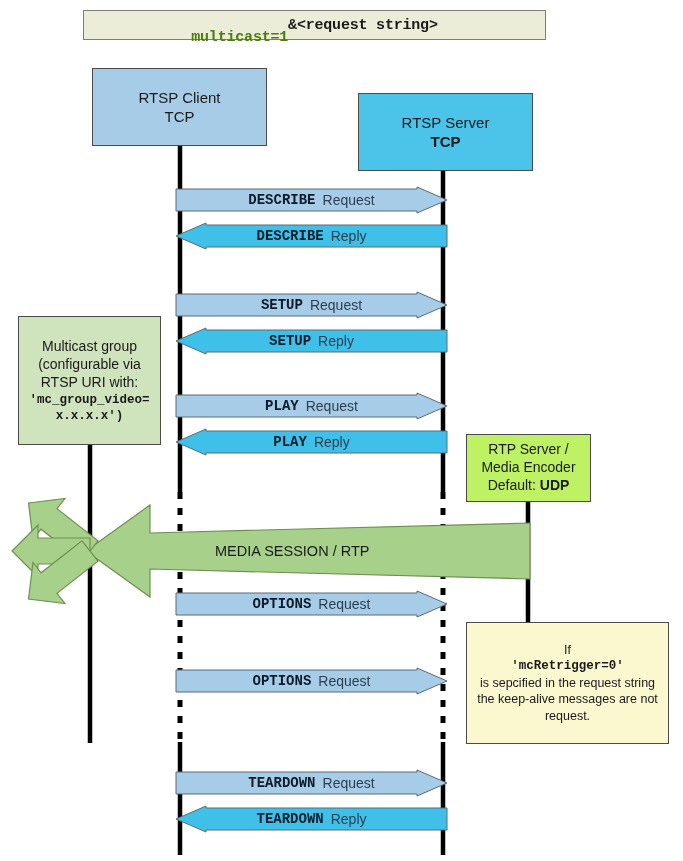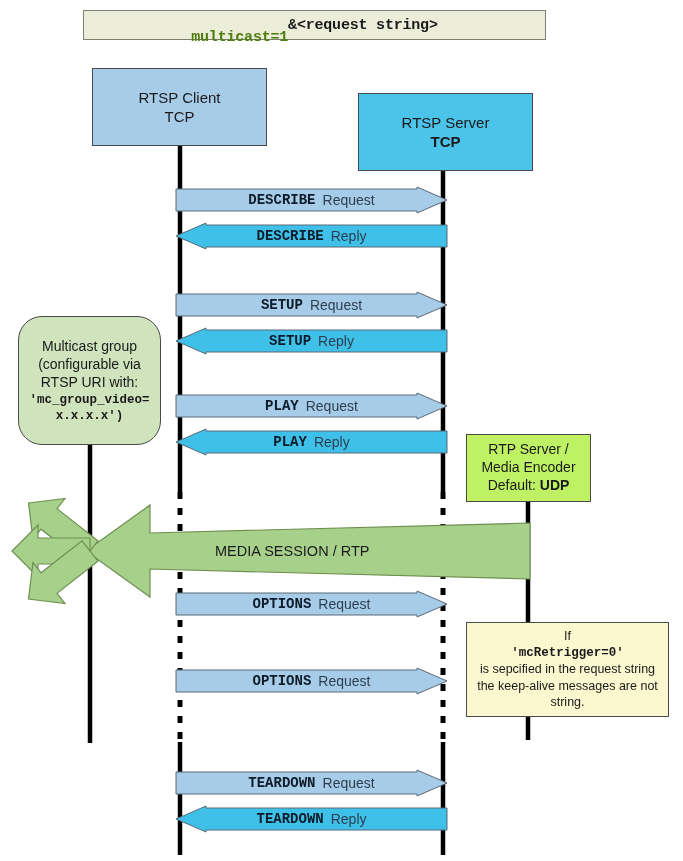--- a/index.html
+++ b/index.html
@@ -15,22 +15,22 @@
     font-weight:bold;font-size:15px;color:#1a1a1a;letter-spacing:-0.2px;}
   .url-bar .hl{color:#4d7c0f;margin-top:24px;}
 
   .node{position:absolute;box-sizing:border-box;border:1px solid #4a4a4a;
     display:flex;flex-direction:column;align-items:center;justify-content:center;
     text-align:center;color:#1a1a1a;line-height:1.28;}
   .node-client{left:92px;top:68px;width:175px;height:78px;background:#a7cce8;font-size:15px;}
   .node-server{left:358px;top:68px;width:175px;height:78px;background:#4cc3e8;font-size:15px;margin-top:25px;}
   .node-rtp{left:466px;top:434px;width:125px;height:68px;background:#bef264;font-size:14px;}
   .note-multicast{left:18px;top:316px;width:143px;height:129px;background:#cfe3bd;
-    font-size:14px;line-height:1.3;padding:4px 2px;border-radius:24px;}
-  .note-keepalive{left:466px;top:622px;width:203px;height:95px;background:#fbf7cf;
+    font-size:14px;line-height:1.3;padding:4px 2px;}
+  .note-keepalive{left:466px;top:622px;width:203px;height:122px;background:#fbf7cf;
     font-size:12.5px;line-height:1.32;padding:3px 6px;text-align:center;}
   .mono{font-family:"Liberation Mono","DejaVu Sans Mono",monospace;font-weight:bold;font-size:12.5px;}
   .b{font-weight:bold;}
 
   .msg-label{position:absolute;display:flex;align-items:center;justify-content:center;
     white-space:nowrap;pointer-events:none;color:#0d1b2a;}
   .msg-label .m{font-family:"Liberation Mono","DejaVu Sans Mono",monospace;
     font-weight:bold;font-size:14px;letter-spacing:0px;}
   .msg-label .k{font-size:14px;margin-left:7px;color:#2c3e50;}
   .media-label{position:absolute;font-size:14.5px;color:#1a1a1a;white-space:nowrap;}
@@ -96,21 +96,21 @@
     <div>RTSP URI with:</div>
     <div class="mono">'mc_group_video=</div>
     <div class="mono">x.x.x.x')</div>
   </div>
 
   <div class="node note-keepalive">
     <div>If</div>
     <div class="mono">'mcRetrigger=0'</div>
     <div>is sepcified in the request string</div>
     <div>the keep-alive messages are not</div>
-    <div>string.</div>
+    <div>request.</div>
   </div>
 
   <div id="labels">
       <div class="msg-label" style="left: 180px; width: 263px; top: 190px; height: 20px;">
         <span class="m">DESCRIBE</span>
         <span class="k">Request</span>
       </div>
       <div class="msg-label" style="left: 180px; width: 263px; top: 226px; height: 20px;">
         <span class="m">DESCRIBE</span>
         <span class="k">Reply</span>

